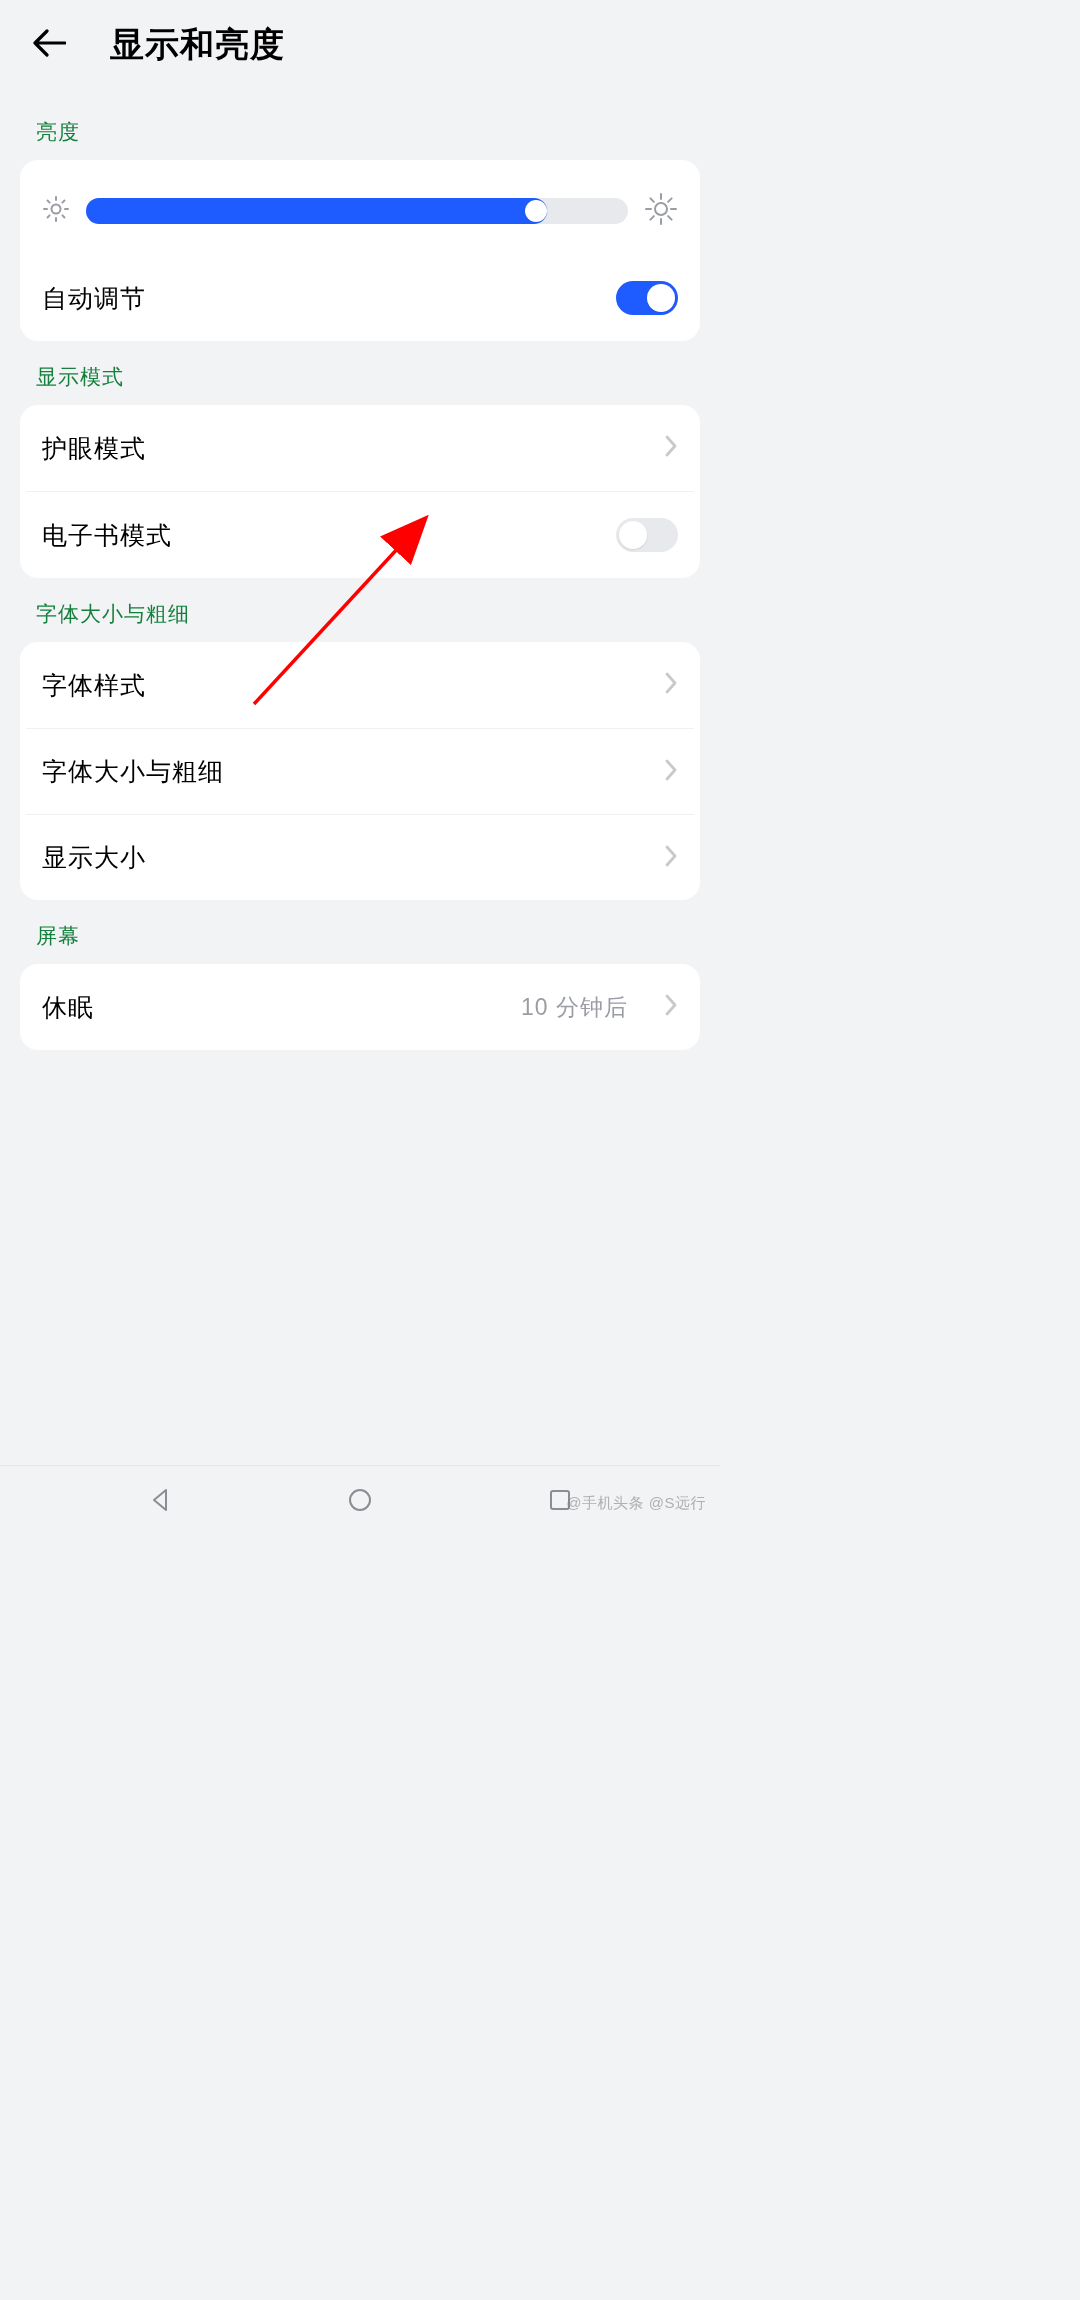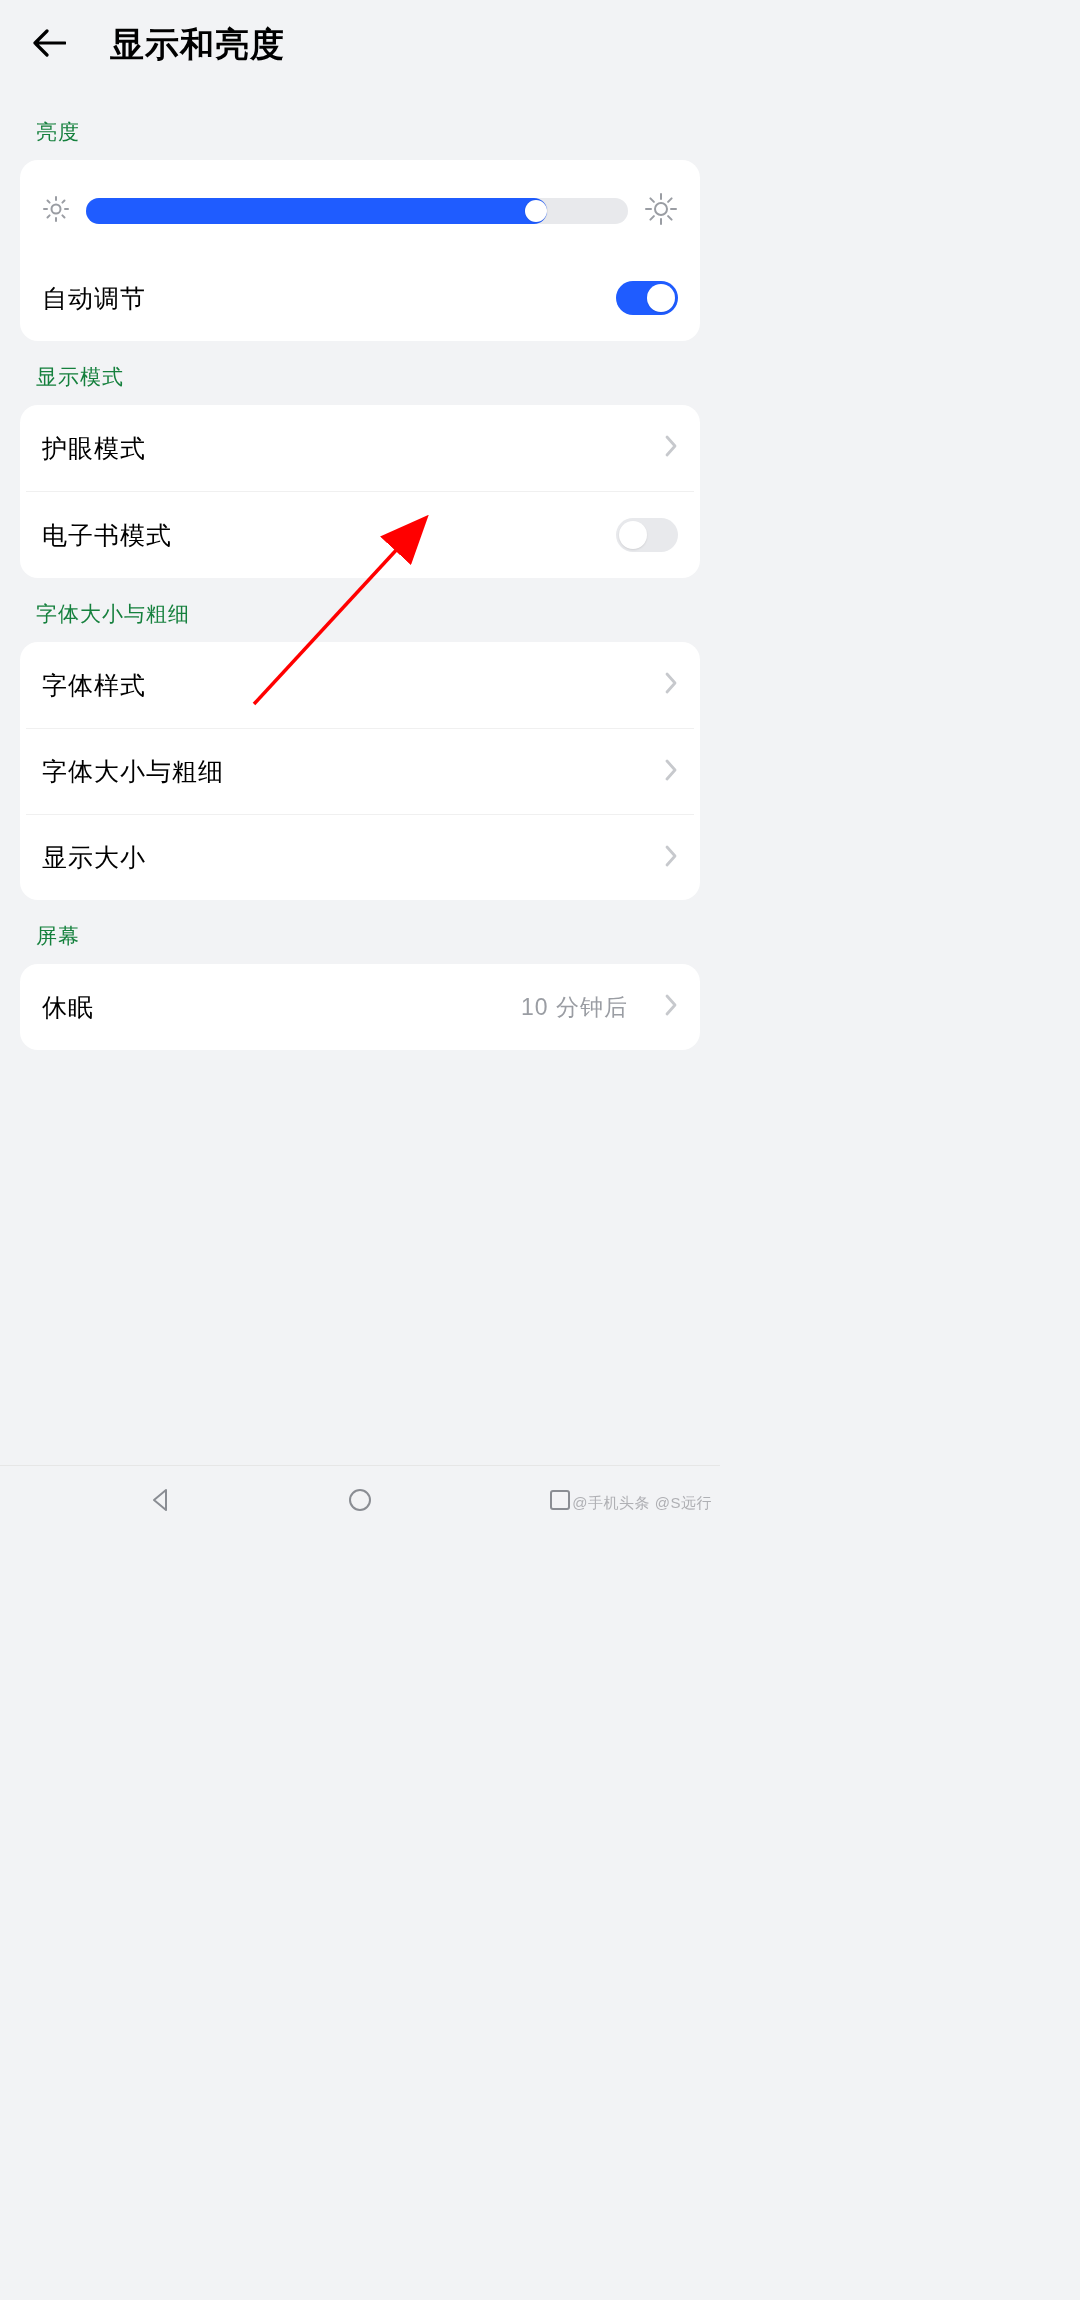--- a/index.html
+++ b/index.html
@@ -106,21 +106,21 @@
       height: 68px;
       background: #f2f3f5;
       display: flex;
       align-items: center;
       justify-content: space-evenly;
       border-top: 1px solid #e6e6e6;
     }
     .nav-btn { display:flex; align-items:center; justify-content:center; width:80px; height:48px; }
     .watermark {
       position: absolute;
-      right: 8px; bottom: 20px;
+      right: 14px; bottom: 20px;
       font-size: 15px;
       color: rgba(120,120,125,0.55);
       letter-spacing: 0.5px;
       pointer-events: none;
     }
   </style>
 </head>
 <body>
 
 <div class="header">

